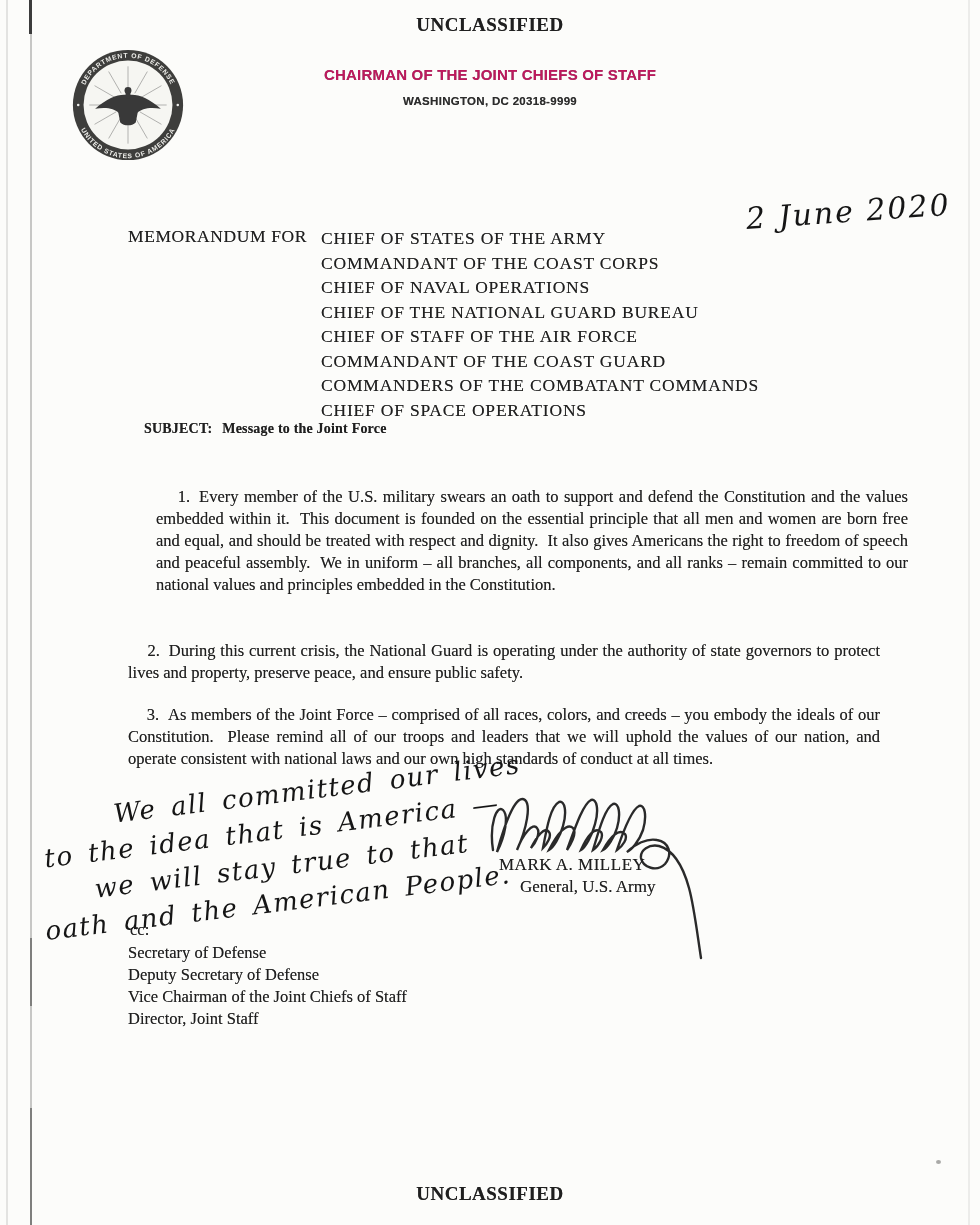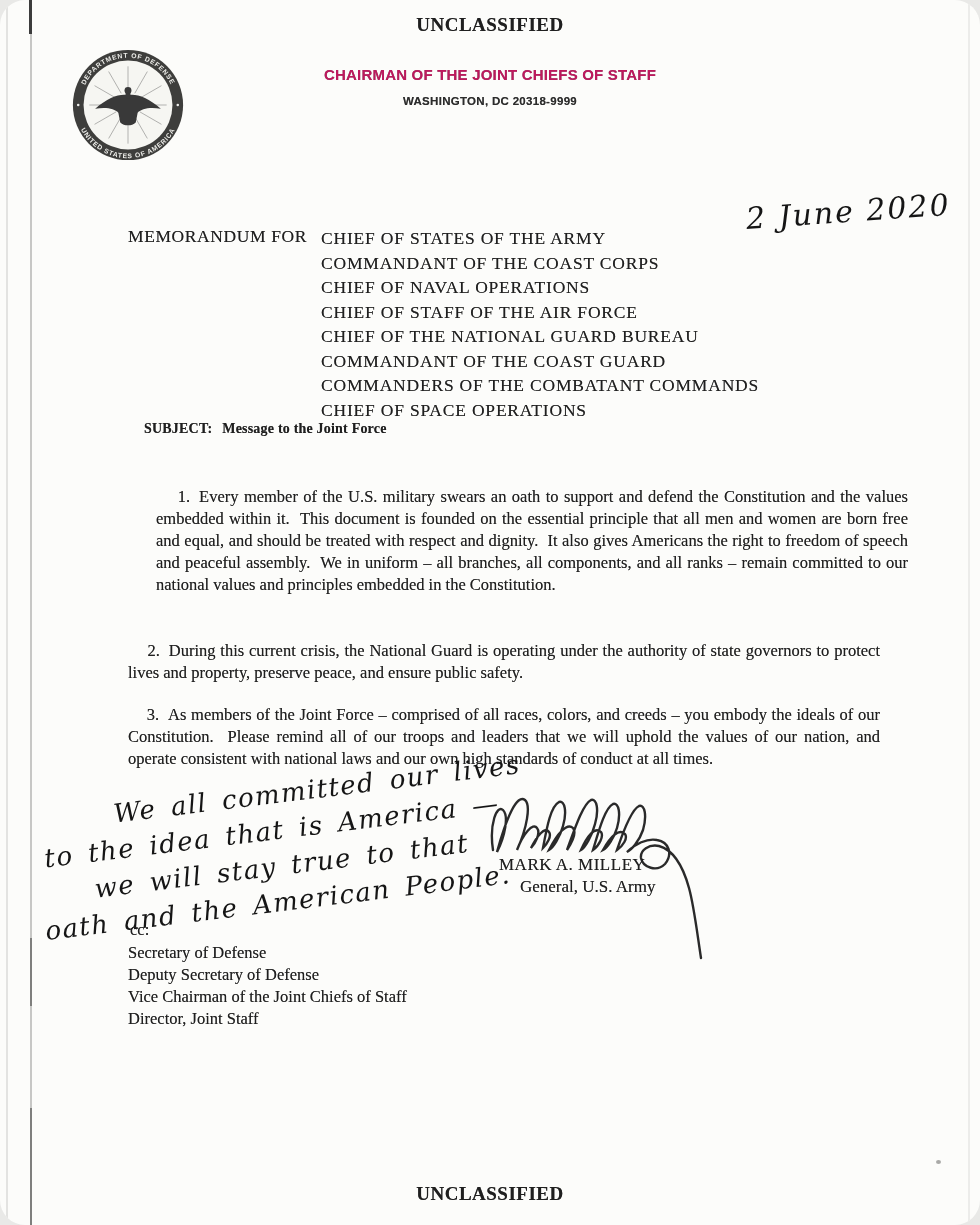--- a/index.html
+++ b/index.html
@@ -1,19 +1,19 @@
 <!DOCTYPE html>
 <html><head>
 <meta charset="utf-8">
 <style>
   html,body{margin:0;padding:0;background:#e9e9e7;}
   .page{
     position:relative;width:980px;height:1225px;margin:0 auto;
     background:#fcfcfa;overflow:hidden;
-    font-family:"Liberation Serif", serif;color:#1f1f1f;border-radius:25px;
+    font-family:"Liberation Serif", serif;color:#1f1f1f;
   }
   
   .edge{position:absolute;pointer-events:none;}
   .edge-l1{left:6px;top:0;bottom:0;width:2px;background:#e3e3e1;}
   .edge-l2{left:30px;top:0;bottom:0;width:2px;background:#c7c7c5;}
   .edge-seg-a{left:29px;top:0;width:3px;height:34px;background:#3c3c3c;}
   .edge-seg-b{left:30px;top:938px;width:2px;height:68px;background:#7f7f7d;}
   .edge-seg-c{left:30px;top:1108px;width:2px;height:117px;background:#7f7f7d;}
   .edge-r1{left:968px;top:0;bottom:0;width:2px;background:#ececea;}
   .speck{position:absolute;left:936px;top:1160px;width:5px;height:4px;border-radius:50%;
@@ -135,22 +135,22 @@
   <div class="agency scantext">CHAIRMAN OF THE JOINT CHIEFS OF STAFF</div>
   <div class="hq-address scantext">WASHINGTON, DC 20318-9999</div>
 
   <div class="hand hand-date">2 June 2020</div>
 
   <div class="memo-label scantext">MEMORANDUM FOR</div>
   <div class="addressees scantext">
     <div>CHIEF OF STATES OF THE ARMY</div>
     <div>COMMANDANT OF THE COAST CORPS</div>
     <div>CHIEF OF NAVAL OPERATIONS</div>
+    <div>CHIEF OF THE NATIONAL GUARD BUREAU</div>
     <div>CHIEF OF STAFF OF THE AIR FORCE</div>
-    <div>CHIEF OF THE NATIONAL GUARD BUREAU</div>
     <div>COMMANDANT OF THE COAST GUARD</div>
     <div>COMMANDERS OF THE COMBATANT COMMANDS</div>
     <div>CHIEF OF SPACE OPERATIONS</div>
   </div>
 
   <div class="subject scantext">
     <span class="sub-label">SUBJECT:</span><span>Message to the Joint Force</span>
   </div>
 
   <div class="para para-1 scantext">

